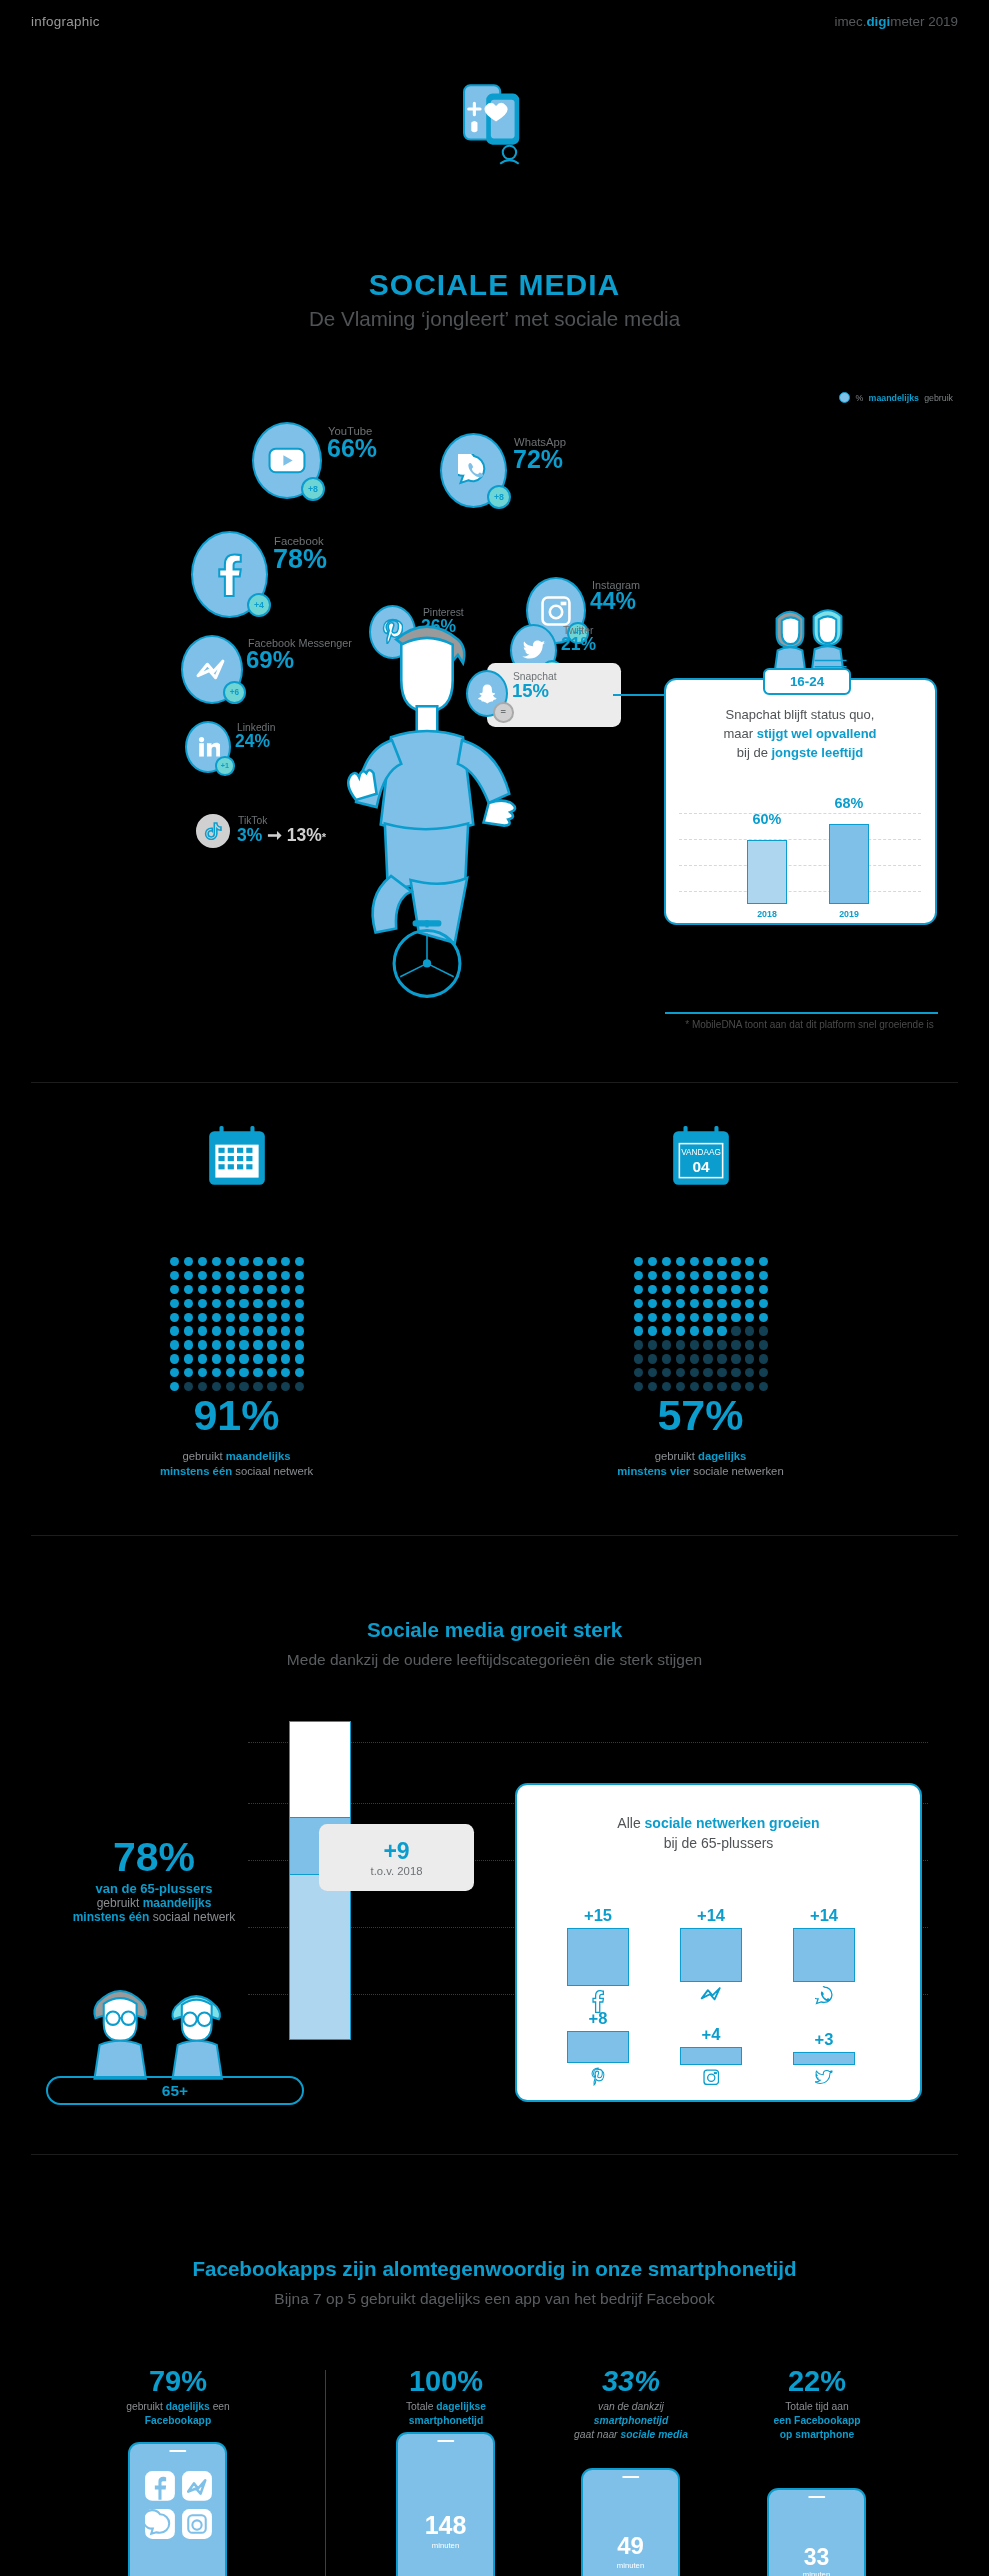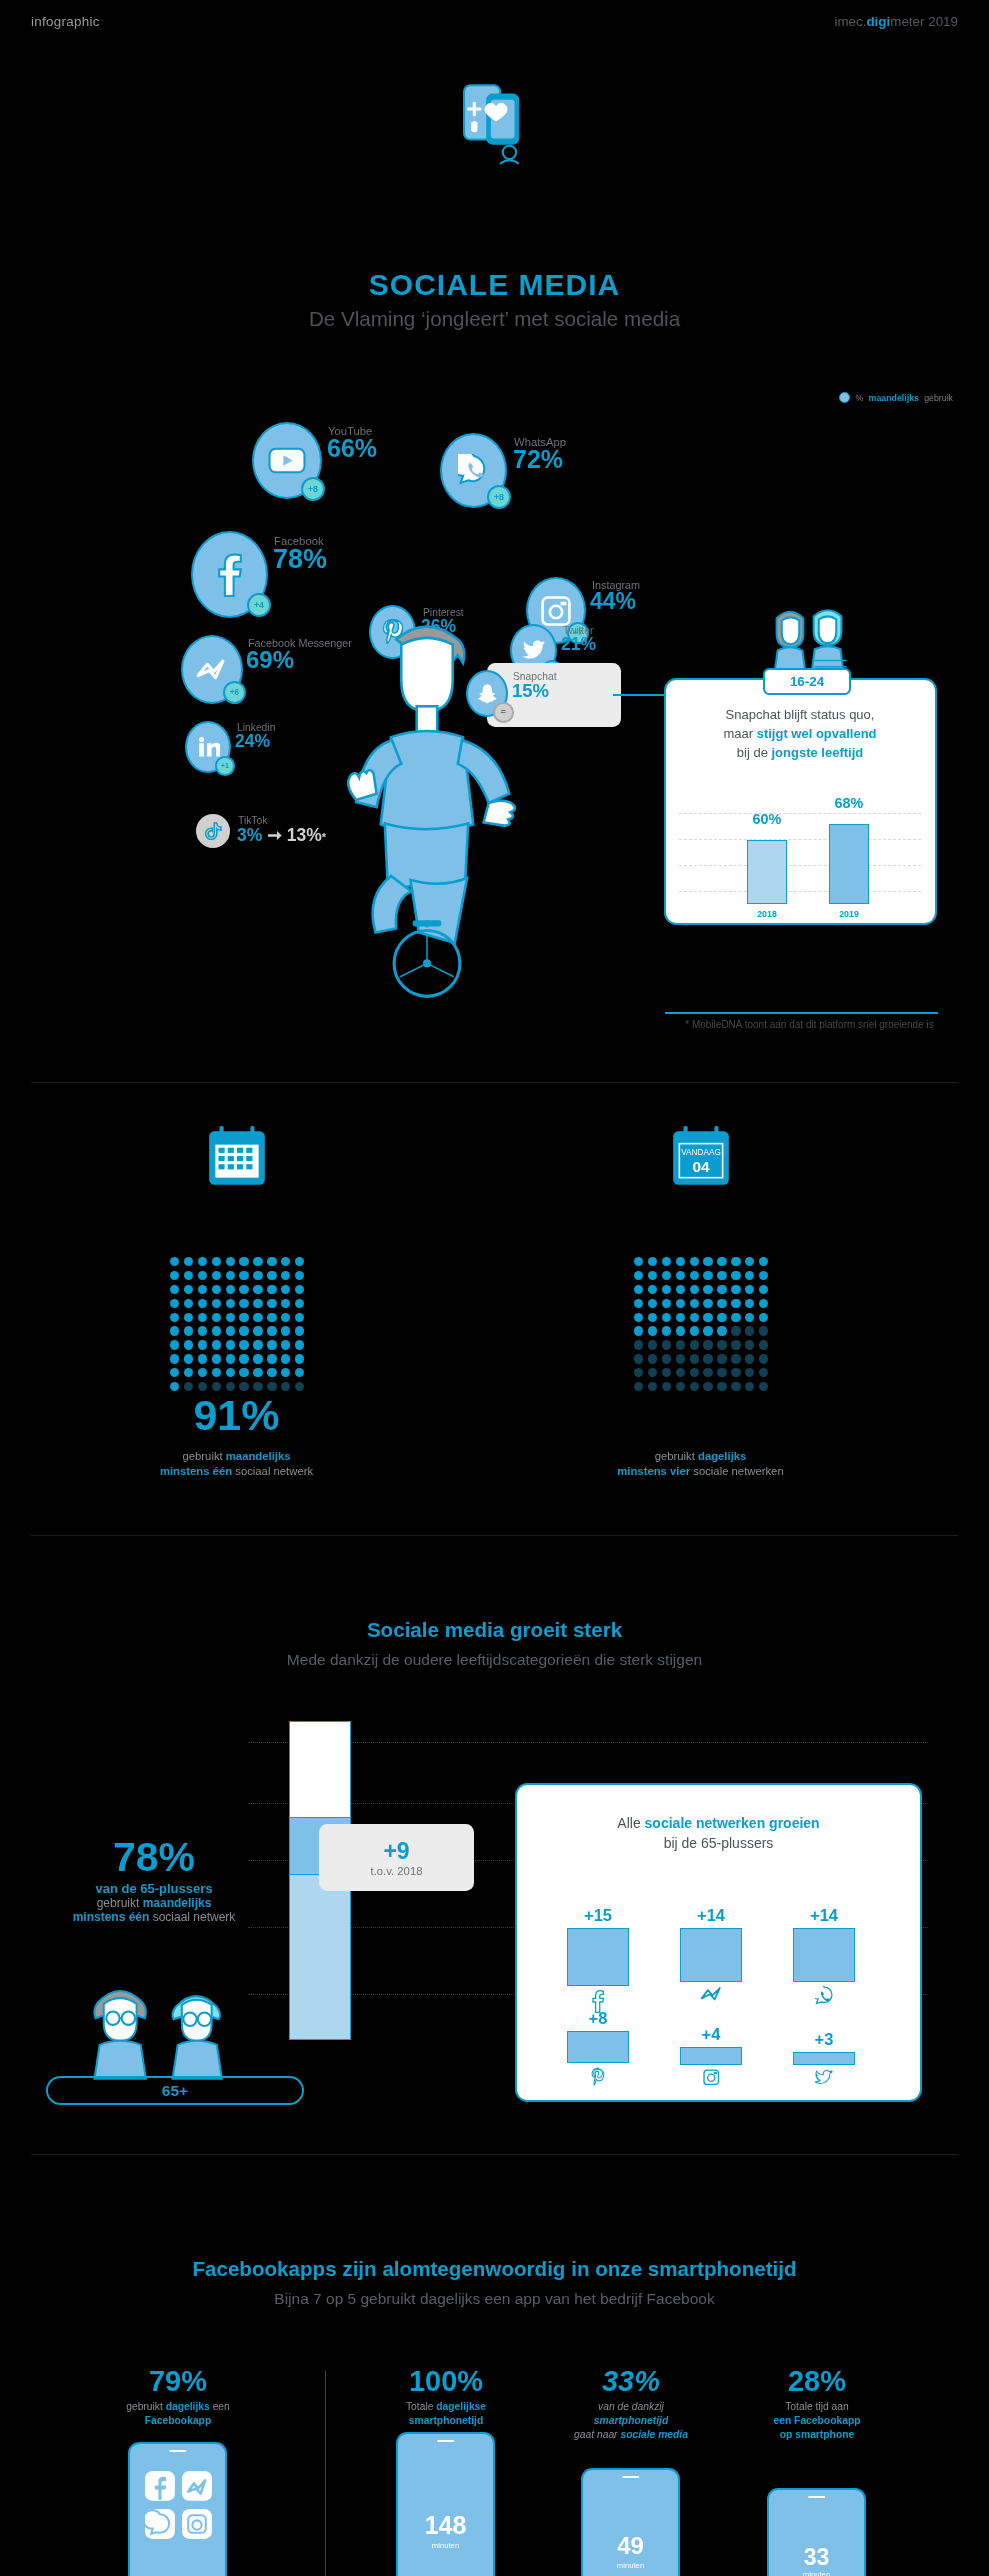--- a/index.html
+++ b/index.html
@@ -542,20 +542,21 @@
       <i class="dim"></i>
       <i class="dim"></i>
       <i class="dim"></i>
       <i class="dim"></i>
       <i class="dim"></i>
       <i class="dim"></i>
       <i class="dim"></i>
       <i class="dim"></i>
       <i class="dim"></i>
     </div>
+  <div class="bignum" style="left:541px;top:1391px;">57%</div>
   <div class="bigcap" style="left:541px;top:1449px;">
     <span>gebruikt </span><b>dagelijks</b><br>
     <b>minstens vier</b><span> sociale netwerken</span>
   </div>
 
   <div class="div-line" style="top:1535px;"></div>
 
   <div class="sec-title" style="top:1618px;">Sociale media groeit sterk</div>
   <div class="sec-sub" style="top:1651px;">Mede dankzij de oudere leeftijdscategorieën die sterk stijgen</div>
 
@@ -691,21 +692,21 @@
     <div class="v">33%</div>
     <div class="c"><span>van de dankzij</span><br><b>smartphonetijd</b><br><span>gaat naar </span><b>sociale media</b></div>
   </div>
   <div class="phone" style="left:581px;top:2468px;width:99px;height:170px;">
     <div class="notch"></div>
     <div class="mins" style="top:62px;font-size:24px;">49</div>
     <div class="minl" style="top:91px;">minuten</div>
   </div>
 
   <div class="fa-col" style="left:732px;top:2365px;">
-    <div class="v">28%</div>
+    <div class="v">22%</div>
     <div class="c"><span>Totale tijd aan</span><br><b>een Facebookapp</b><br><b>op smartphone</b></div>
   </div>
   <div class="phone" style="left:767px;top:2488px;width:99px;height:149px;">
     <div class="notch"></div>
     <div class="mins" style="top:54px;font-size:23px;">33</div>
     <div class="minl" style="top:80px;">minuten</div>
   </div>
 
 </div>
 

